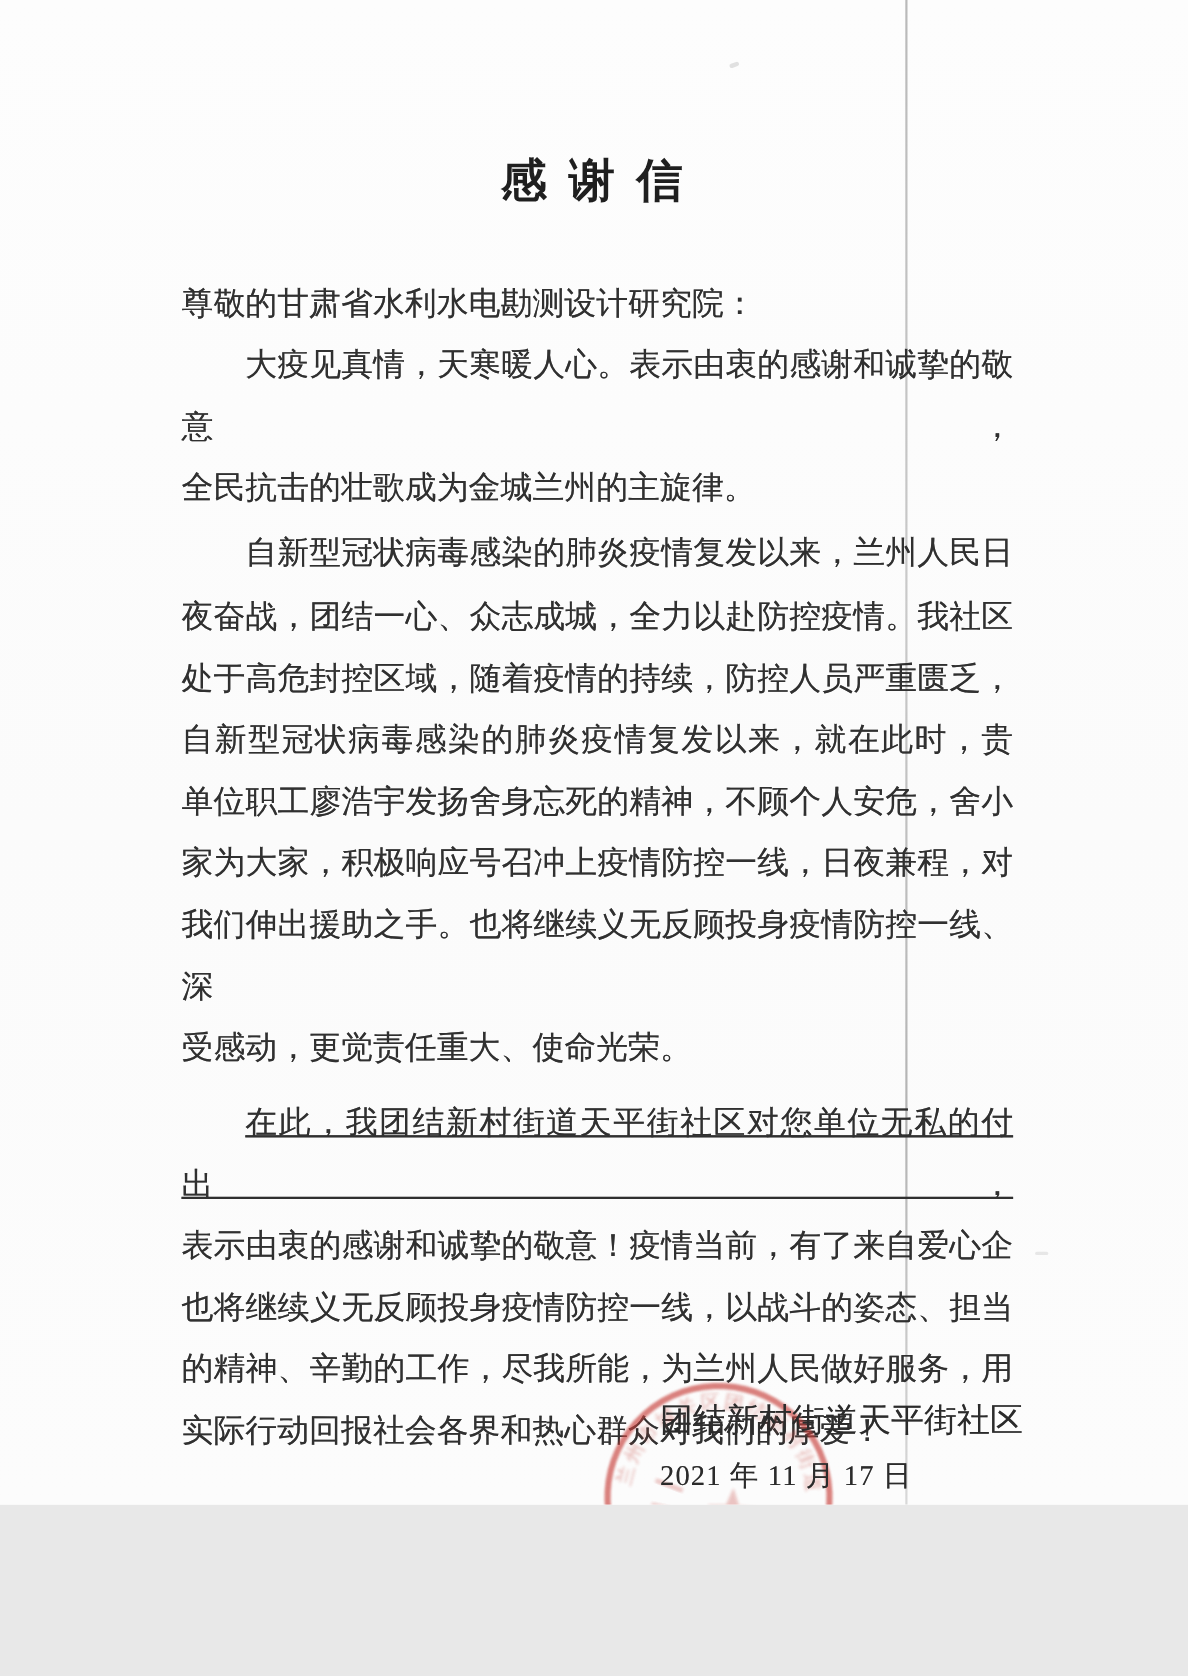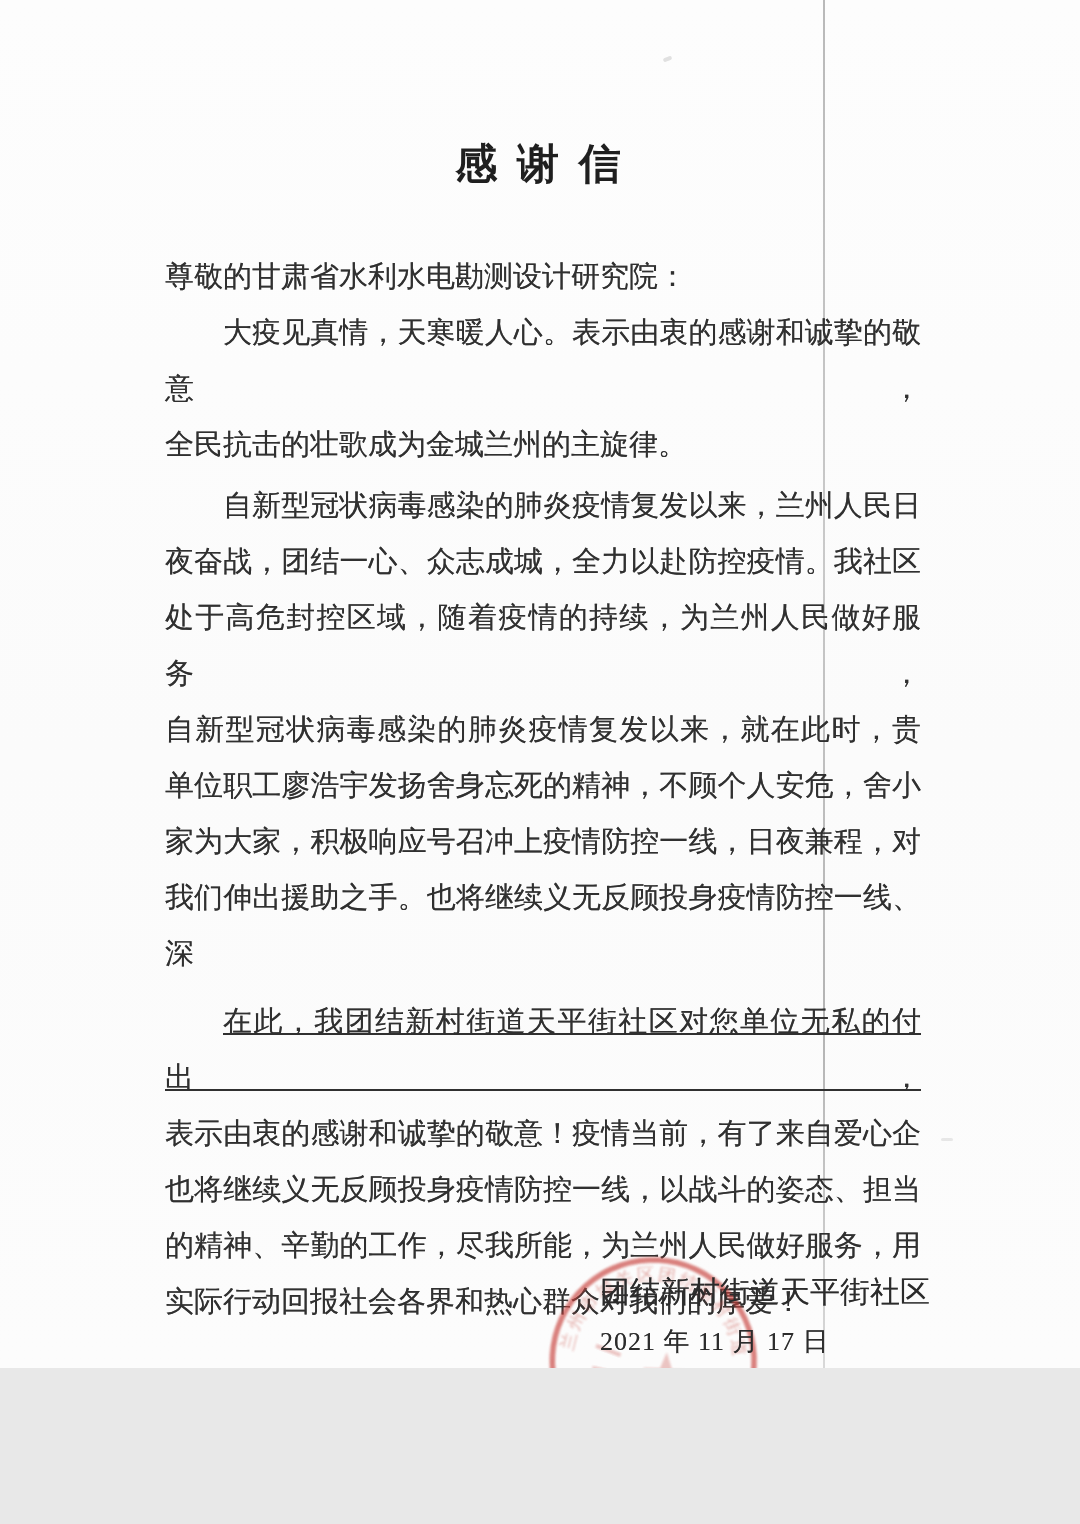--- a/index.html
+++ b/index.html
@@ -55,21 +55,21 @@
     font-size: 29px;
     line-height: 56px;
     color: #303030;
     text-align: justify;
     text-shadow: 0 0 0.6px rgba(45,45,45,.65);
     z-index: 2;
   }
   .line { min-height: 56px; }
   .line.fill { text-align-last: justify; }
   .line.indent { text-indent: 58px; }
-  .line.p-gap-sm { margin-top: 5px; }
+  .line.p-gap-sm { margin-top: 5px; font-family: Liberation Mono, monospace; }
   .line.p-gap { margin-top: 12px; text-decoration: underline; }
 
   
   .signature-block {
     position: absolute;
     left: 570px; top: 1272px;
     color: #2b2b2b;
     font-size: 30px;
     line-height: 40px;
     text-shadow: 0 0 0.6px rgba(45,45,45,.6);
@@ -100,25 +100,26 @@
   <div class="speck smudge-b"></div>
 
   <h1 class="title">感 谢 信</h1>
 
   <div class="body">
     <div class="line">尊敬的甘肃省水利水电勘测设计研究院：</div>
     <div class="line indent fill">大疫见真情，天寒暖人心。表示由衷的感谢和诚挚的敬意，</div>
     <div class="line">全民抗击的壮歌成为金城兰州的主旋律。</div>
     <div class="line indent fill p-gap-sm">自新型冠状病毒感染的肺炎疫情复发以来，兰州人民日</div>
     <div class="line fill">夜奋战，团结一心、众志成城，全力以赴防控疫情。我社区</div>
-    <div class="line fill">处于高危封控区域，随着疫情的持续，为兰州人民做好服务，</div>
+    <div class="line fill">处于高危封控区域，随着疫情的持续，防控人员严重匮乏，</div>
     <div class="line fill">自新型冠状病毒感染的肺炎疫情复发以来，就在此时，贵</div>
     <div class="line fill">单位职工廖浩宇发扬舍身忘死的精神，不顾个人安危，舍小</div>
     <div class="line fill">家为大家，积极响应号召冲上疫情防控一线，日夜兼程，对</div>
     <div class="line fill">我们伸出援助之手。也将继续义无反顾投身疫情防控一线、深</div>
+    <div class="line">受感动，更觉责任重大、使命光荣。</div>
     <div class="line indent fill p-gap">在此，我团结新村街道天平街社区对您单位无私的付出，</div>
     <div class="line fill">表示由衷的感谢和诚挚的敬意！疫情当前，有了来自爱心企</div>
     <div class="line fill">也将继续义无反顾投身疫情防控一线，以战斗的姿态、担当</div>
     <div class="line fill">的精神、辛勤的工作，尽我所能，为兰州人民做好服务，用</div>
     <div class="line">实际行动回报社会各界和热心群众对我们的厚爱！</div>
   </div>
 
   <svg class="stamp" viewBox="0 0 224 220" xmlns="http://www.w3.org/2000/svg">
     <defs>
       <filter id="sblur" x="-20%" y="-20%" width="140%" height="140%">

